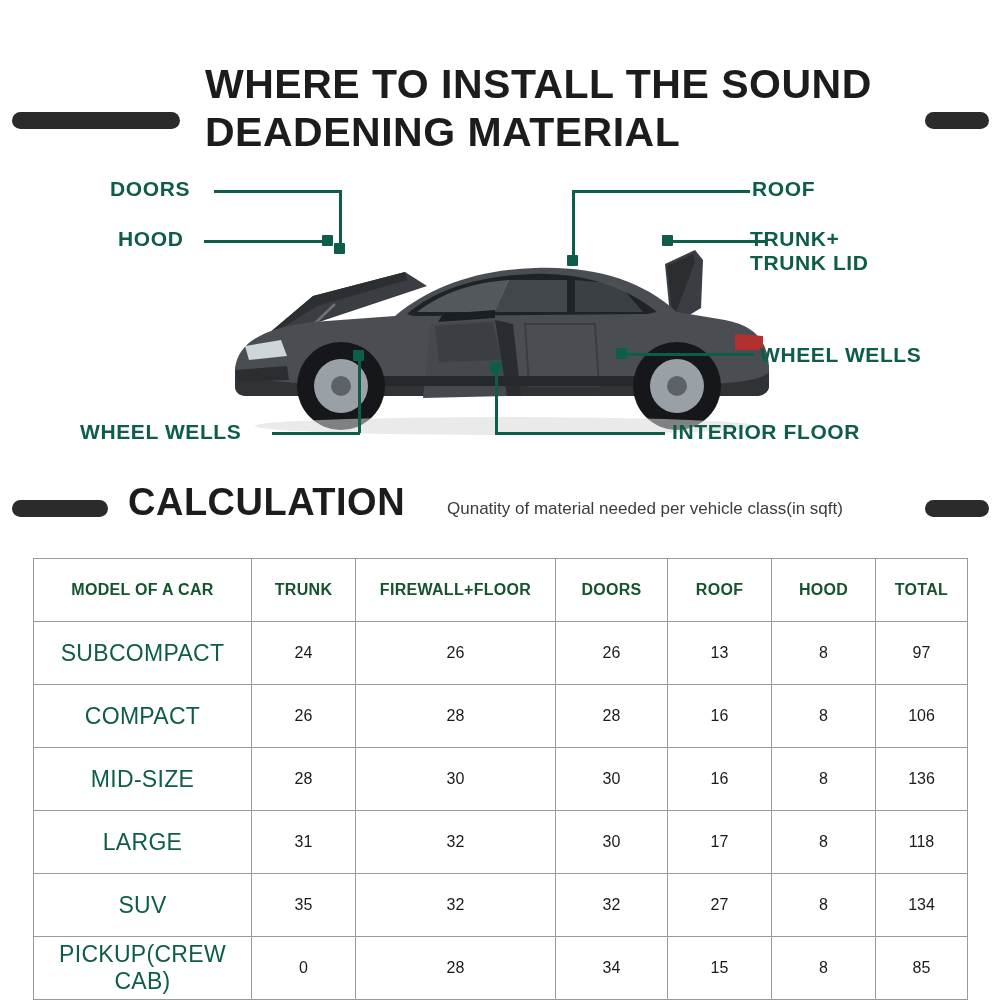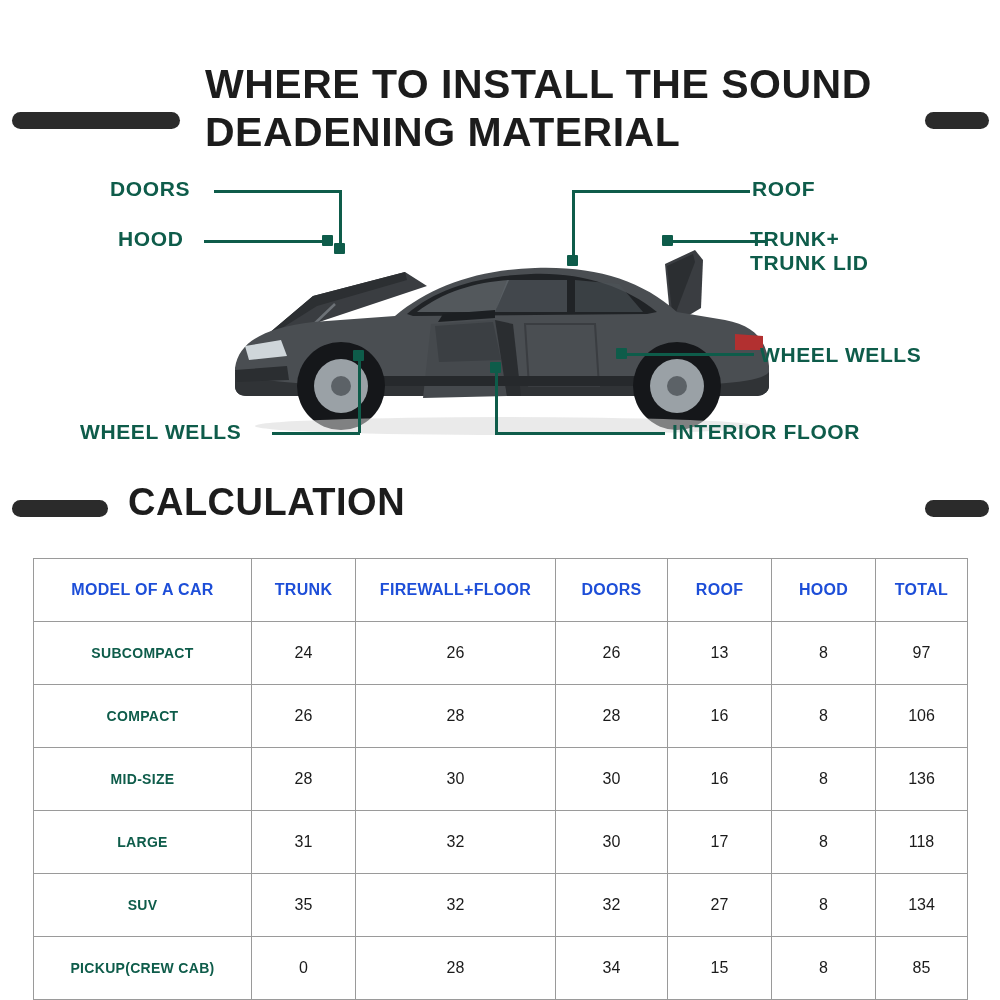--- a/index.html
+++ b/index.html
@@ -135,29 +135,29 @@
     border-collapse: collapse;
     table-layout: fixed;
   }
   table.data th, table.data td {
     border: 1px solid #9a9a9a;
     text-align: center;
     height: 60px;
     font-size: 17px;
   }
   table.data th {
-    color: #1d4ed8;
+    color: #14532d;
     font-weight: bold;
     font-size: 16px;
     letter-spacing: 0.3px;
   }
   table.data td.model {
     color: #0e5c4a;
-    font-weight: bold;
-    font-size: 14px;
+    font-weight: normal;
+    font-size: 23px;
     letter-spacing: 0.3px;
   }
   table.data td.num {
     color: #1b1b1b;
     font-weight: normal;
     font-size: 16px;
   }
   col.c-model { width: 218px; }
   col.c-trunk { width: 104px; }
   col.c-fw { width: 200px; }
@@ -267,20 +267,21 @@
     </div>
     <div class="label lbl-wheel-right">WHEEL WELLS</div>
     <div class="label lbl-wheel-left">WHEEL WELLS</div>
     <div class="label lbl-floor">INTERIOR FLOOR</div>
   </div>
 
   <div class="calc-row">
     <div class="dash calc-dash-left"></div>
     <div class="dash calc-dash-right"></div>
     <div class="calc-title">CALCULATION</div>
+    <div class="calc-sub">Qunatity of material needed per vehicle class(in sqft)</div>
   </div>
 
   <table class="data">
     <colgroup>
       <col class="c-model">
         <col class="c-trunk">
         <col class="c-fw">
         <col class="c-doors">
         <col class="c-roof">
         <col class="c-hood">

